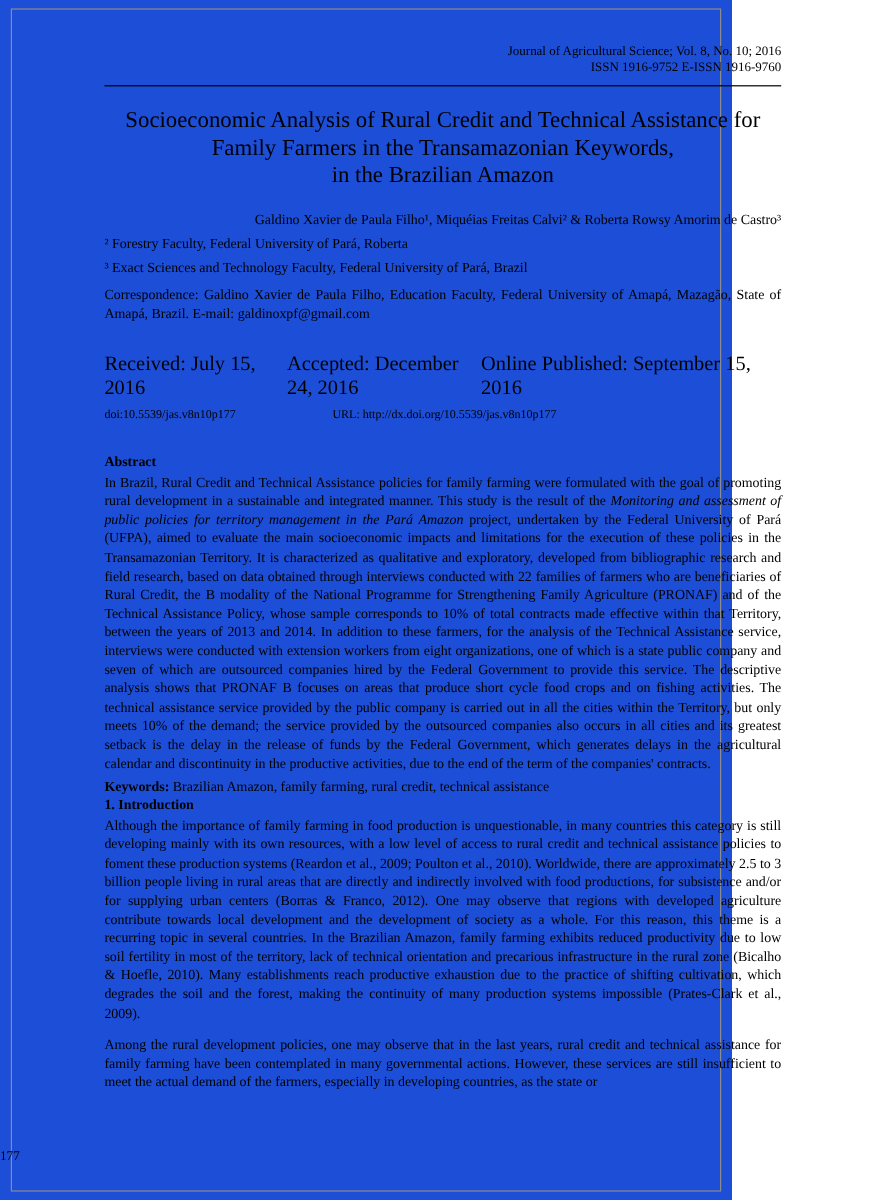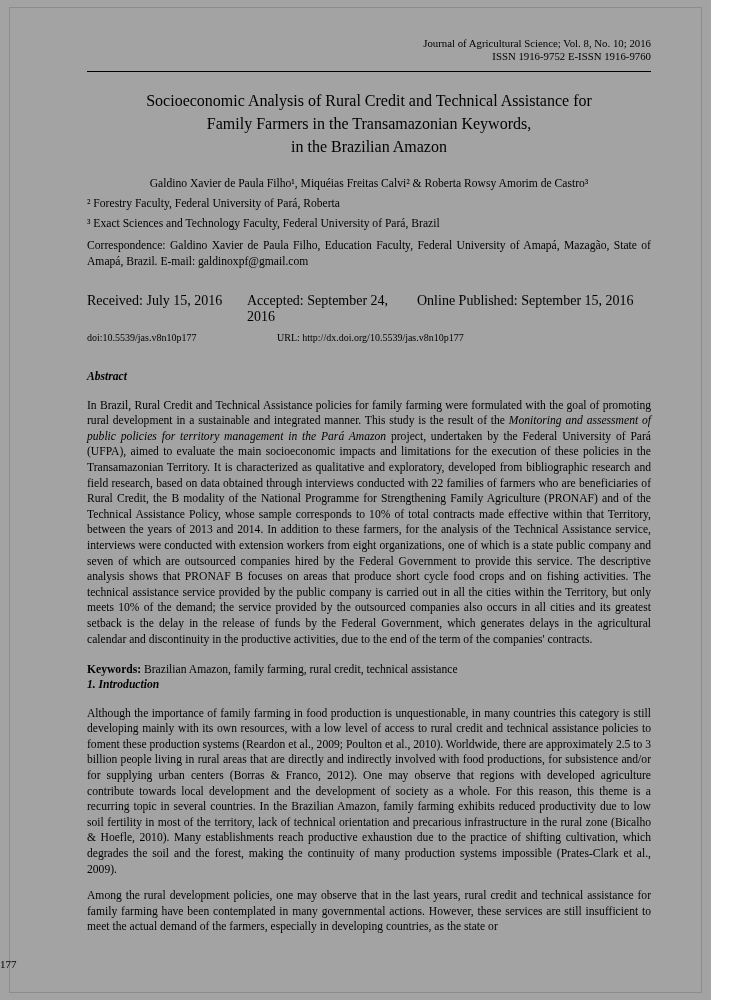--- a/index.html
+++ b/index.html
@@ -4,48 +4,48 @@
 <style>
   html, body { margin: 0; padding: 0; }
   body {
     width: 737px; height: 1000px;
     background: #ffffff;
     font-family: "Liberation Serif", serif;
     color: #000;
     position: relative;
     overflow: hidden;
   }
-  .page { position: relative; width: 711px; height: 1000px; background: #a3a3a3; }
+  .page { position: relative; width: 610px; height: 1000px; background: #1d4ed8; }
   .page-border {
     position: absolute; left: 9px; top: 7px; right: 9px; bottom: 7px;
     border: 1px solid #8c8c8c; pointer-events: none;
   }
   .content { position: absolute; left: 87px; top: 37px; width: 564px; }
 
   .header { text-align: right; font-size: 10.8px; line-height: 13.2px; }
   .header-rule { border-top: 1px solid #000; margin-top: 8px; }
 
-  .title { text-align: center; font-size: 16px; line-height: 23px; margin-top: 17px; }
-  .authors { text-align: center; font-size: 11.6px; margin-top: 19px; }
+  .title { text-align: center; font-size: 19px; line-height: 23px; margin-top: 17px; }
+  .authors { text-align: right; font-size: 11.6px; margin-top: 19px; }
 
   .affil { font-size: 11.6px; margin: 7px 0 0 0; }
   .correspondence { font-size: 11.6px; line-height: 15.6px; margin: 8px 0 0 0; }
 
   .justify { text-align: justify; }
 
-  .pubrow { display: flex; font-size: 14px; margin-top: 23px; }
+  .pubrow { display: flex; font-size: 17px; margin-top: 23px; }
   .pubrow .col1 { width: 160px; }
   .pubrow .col2 { width: 170px; }
   .doirow { display: flex; font-size: 10px; margin-top: 7px; }
   .doirow .col3 { width: 190px; }
 
-  h2.section { font-size: 11.6px; font-weight: bold; margin: 0 0 0 0; font-style: italic; }
+  h2.section { font-size: 11.6px; font-weight: bold; margin: 0 0 0 0; }
   h2.section.mt-lg { margin-top: 27px; }
 
-  .body { font-size: 11.6px; line-height: 15.6px; margin: 15px 0 0 0; }
+  .body { font-size: 11.6px; line-height: 15.6px; margin: 4px 0 0 0; }
   .para2 { margin-top: 11px; }
 
   .bold { font-weight: bold; }
   .italic { font-style: italic; }
 
   .pageno {
     position: absolute; left: 0; right: 0; top: 958px;
     text-align: left; font-size: 11px;
   }
 </style>
@@ -72,21 +72,21 @@
 
     <div class="authors">Galdino Xavier de Paula Filho¹, Miquéias Freitas Calvi² &amp; Roberta Rowsy Amorim de Castro³</div>
 
     <p class="affil">² Forestry Faculty, Federal University of Pará, Roberta</p>
     <p class="affil">³ Exact Sciences and Technology Faculty, Federal University of Pará, Brazil</p>
 
     <p class="correspondence justify">Correspondence: Galdino Xavier de Paula Filho, Education Faculty, Federal University of Amapá, Mazagão, State of Amapá, Brazil. E-mail: galdinoxpf@gmail.com</p>
 
     <div class="pubrow">
       <span class="col1">Received: July 15, 2016</span>
-      <span class="col2">Accepted: September 24, 2016</span>
+      <span class="col2">Accepted: December 24, 2016</span>
       <span>Online Published: September 15, 2016</span>
     </div>
 
     <div class="doirow">
       <span class="col3">doi:10.5539/jas.v8n10p177</span>
       <span>URL: http://dx.doi.org/10.5539/jas.v8n10p177</span>
     </div>
 
     <h2 class="section mt-lg">Abstract</h2>
 

